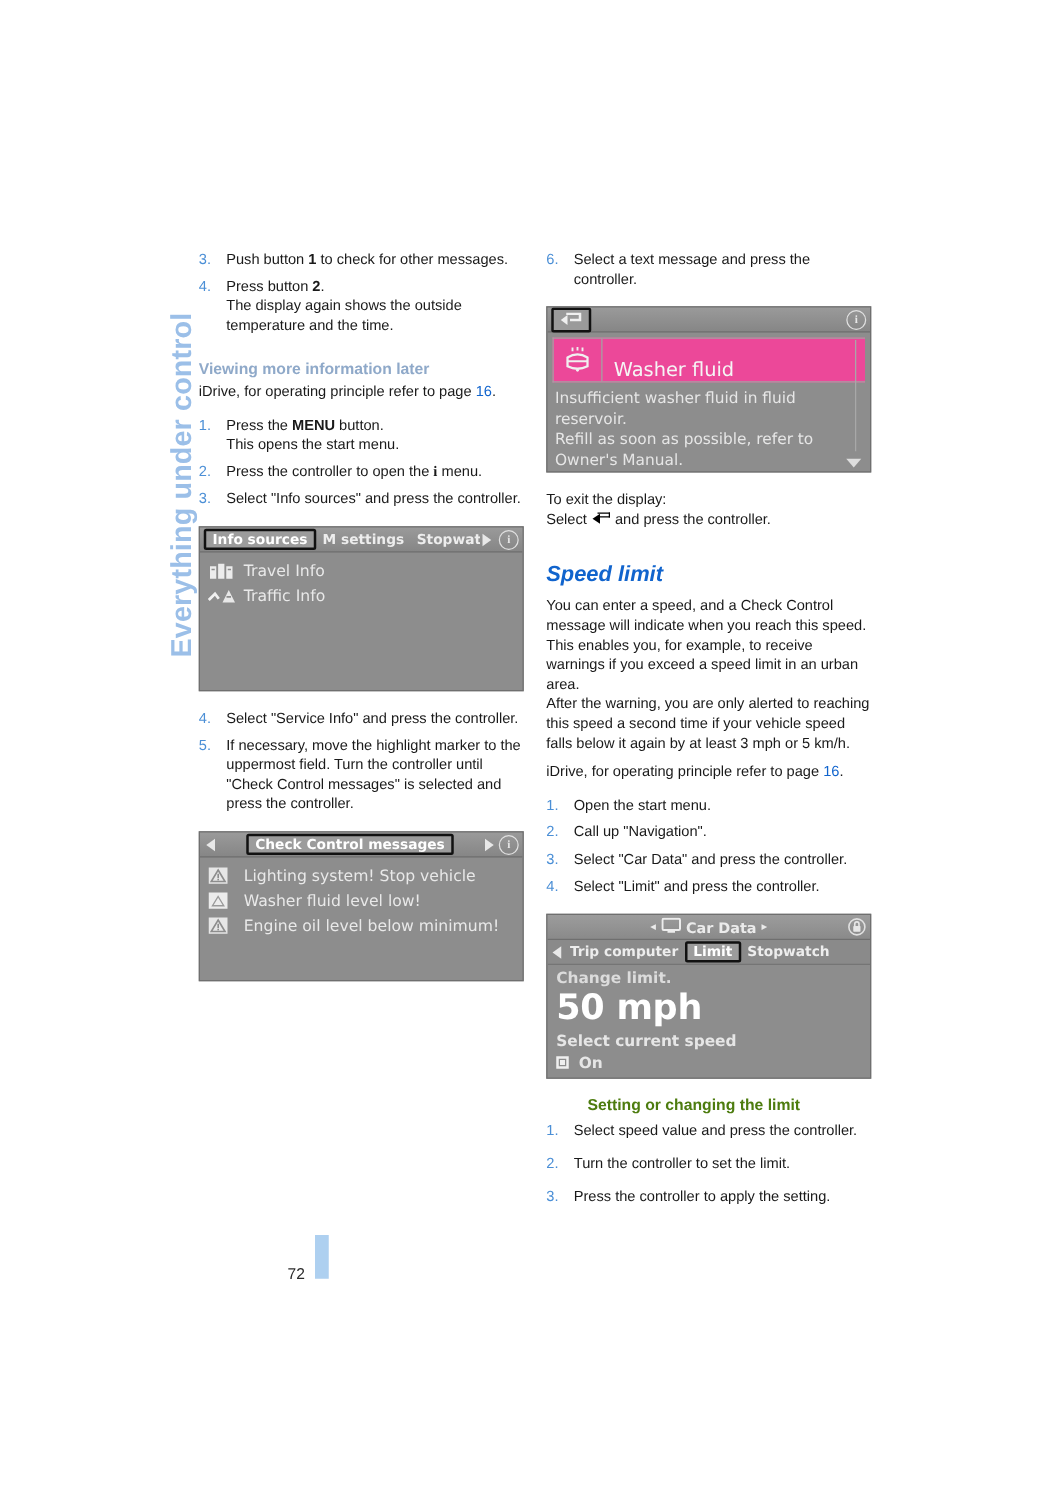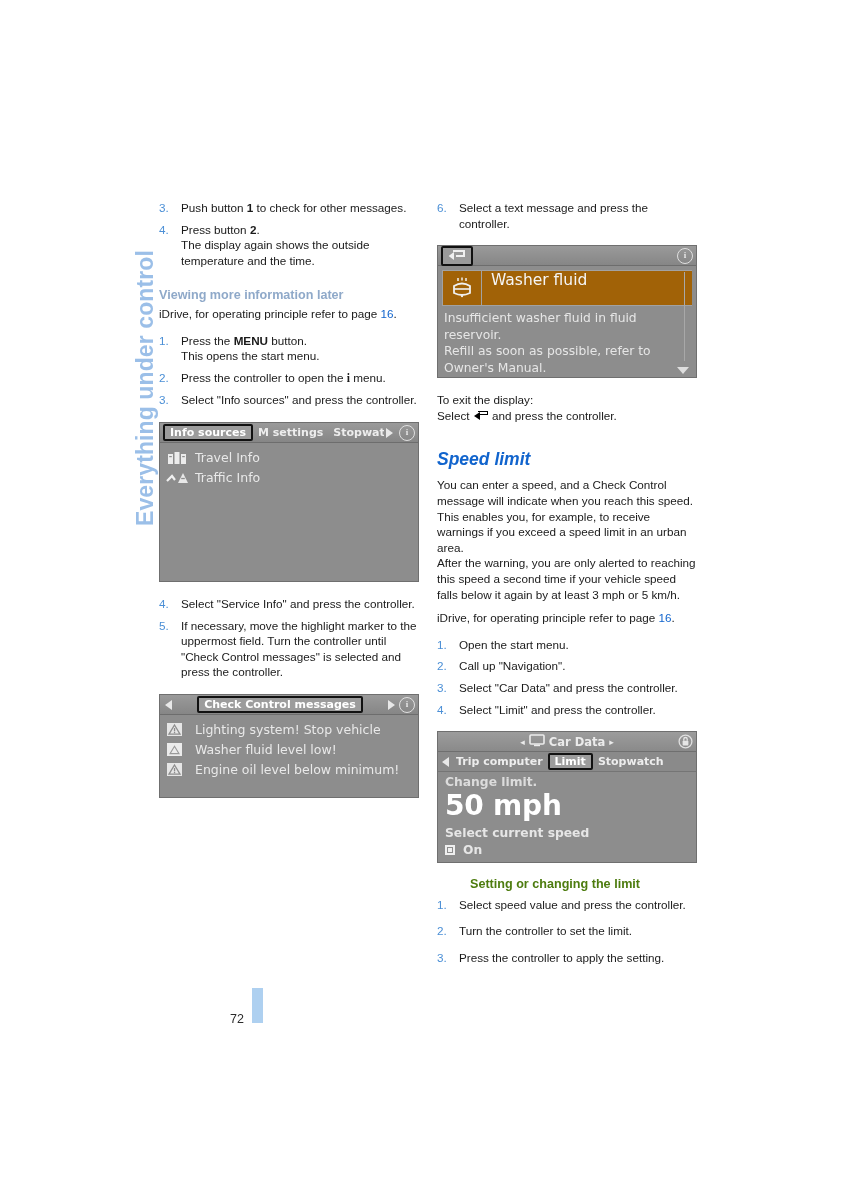--- a/index.html
+++ b/index.html
@@ -246,26 +246,26 @@
     width: 28px; height: 16px;
     border: 2.4px solid #111;
     background: #9a9a9a;
     border-radius: 2px;
     display: flex;
     align-items: center;
     justify-content: center;
   }
   .title-row {
     display: flex;
-    align-items: flex-start;
+    align-items: flex-end;
     border: 1px solid #a2a2a2;
     border-right: none;
     height: 34px;
     margin: 4px 4px 0 4px;
-    background: #a16207;
+    background: #ec4899;
   }
   .title-row .ic {
     width: 38px;
     display: flex;
     align-items: center;
     justify-content: center;
     border-right: 1px solid #a2a2a2;
     height: 100%;
   }
   .title-row .tx {
@@ -291,24 +291,24 @@
   .scroll-line {
     position: absolute;
     right: 11px;
     top: 26px;
     bottom: 16px;
     width: 1px;
     background: #a8a8a8;
   }
 
   
-  #shot-infosources { height: 160px; }
-
-  
-  #shot-checkcontrol { height: 104px; }
+  #shot-infosources { height: 132px; }
+
+  
+  #shot-checkcontrol { height: 120px; }
 
   
   #shot-cardata { height: 132px; }
   #shot-cardata .header-line {
     height: 19px;
     background: linear-gradient(#9c9c9c, #8a8a8a);
     display: flex;
     align-items: center;
     justify-content: center;
     position: relative;

